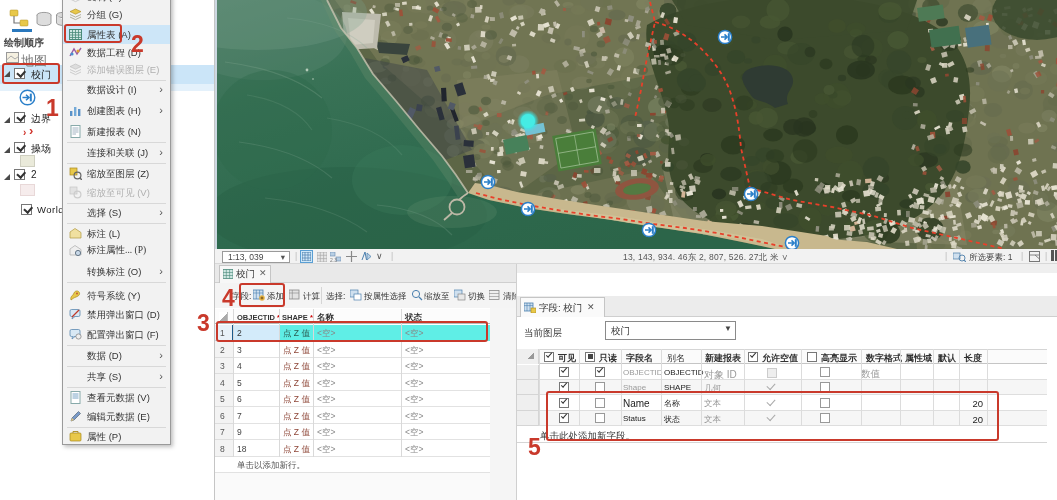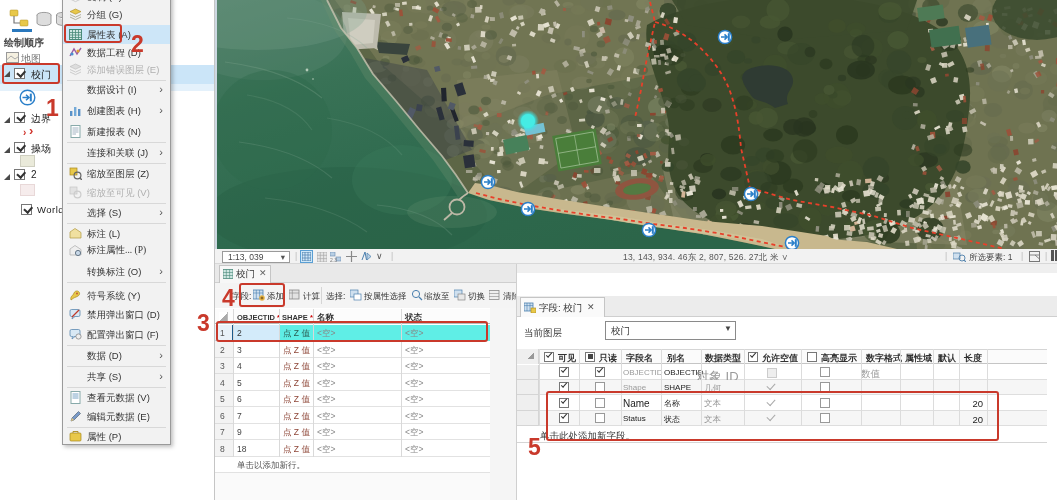--- a/index.html
+++ b/index.html
@@ -33,21 +33,21 @@
     <ellipse cx="55" cy="7" rx="6.5" ry="2.6" fill="#ddd" stroke="#888" stroke-width="0.8"></ellipse>
     <path d="M48.5 7 L48.5 15 A6.5 2.6 0 0 0 60 16.5" fill="#ddd" stroke="#888" stroke-width="0.8"></path>
   </svg>
   <div class="abs" style="left:12px;top:29px;width:20px;height:3px;background:#2a78bd"></div>
   <div class="abs" style="left:4px;top:36px;font-size:10px;font-weight:bold;color:#4a4a4a">绘制顺序</div>
 
   <svg class="abs" style="left:6px;top:52px" width="13" height="11" viewBox="0 0 13 11">
     <rect x="0.5" y="0.5" width="12" height="10" fill="#f5f0e0" stroke="#999"></rect>
     <path d="M0.5 8 L5 4 L9 7 L12.5 4.5" stroke="#aaa" fill="none"></path>
   </svg>
-  <div class="abs" style="left:21px;top:52px;font-size:10px;color:#777">地图</div>
+  <div class="abs" style="left:21px;top:52px;font-size:13px;color:#777">地图</div>
   <div class="abs" style="left:4px;top:71px;width:0;height:0;border-left:6px solid transparent;border-bottom:6px solid #4a4a4a"></div>
   <div class="cb ck" style="left:14px;top:68px"></div>
   <div class="abs" style="left:31px;top:68px;font-size:10px;color:#222">校门</div>
 
   <svg class="abs" style="left:19px;top:89px" width="17" height="17" viewBox="0 0 17 17">
     <circle cx="8.5" cy="8.5" r="7.3" fill="#fff" stroke="#2a7fc9" stroke-width="1.4"></circle>
     <path d="M3.5 8.5 L9.5 8.5 M7 5.8 L10 8.5 L7 11.2" stroke="#2a7fc9" stroke-width="1.5" fill="none"></path>
     <rect x="10.8" y="4.6" width="2" height="7.8" fill="#2a7fc9"></rect>
   </svg>
   <div class="abs" style="left:4px;top:117px;width:0;height:0;border-left:6px solid transparent;border-bottom:6px solid #4a4a4a"></div>
@@ -1842,43 +1842,43 @@
 <div class="abs" style="left:10px;top:88px;width:7px;height:7px;background:linear-gradient(135deg,transparent 52%,#999 53%)"></div>
 <div class="abs" style="left:27px;top:87.5px;width:10px;height:10px;border:1px solid #777;background:#fff">
       <div style="position:absolute;left:1px;top:0px;width:6px;height:3px;border-left:1.8px solid #333;border-bottom:1.8px solid #333;transform:rotate(-48deg)"></div>
     </div>
 <div class="abs" style="left:41px;top:88px;font-weight:bold;font-size:9px">可见</div>
 <div class="abs" style="left:68px;top:87.5px;width:10px;height:10px;border:1px solid #777;background:#fff">
       <div style="position:absolute;left:1.5px;top:1.5px;width:5px;height:5px;background:#444"></div>
     </div>
 <div class="abs" style="left:82px;top:88px;font-weight:bold;font-size:9px">只读</div>
 <div class="abs" style="left:109px;top:88px;font-weight:bold;font-size:9px">字段名</div>
-<div class="abs" style="left:150px;top:88px;font-weight:bold;font-size:9px">别名</div>
-<div class="abs" style="left:188px;top:88px;font-weight:bold;font-size:9px">数据类型</div>
+<div class="abs" style="left:150px;top:88px;font-weight:normal;font-size:9px">别名</div>
+<div class="abs" style="left:188px;top:88px;font-weight:bold;font-size:9px">新建报表</div>
 <div class="abs" style="left:231px;top:87.5px;width:10px;height:10px;border:1px solid #777;background:#fff">
       <div style="position:absolute;left:1px;top:0px;width:6px;height:3px;border-left:1.8px solid #333;border-bottom:1.8px solid #333;transform:rotate(-48deg)"></div>
     </div>
 <div class="abs" style="left:245px;top:88px;font-weight:bold;font-size:9px">允许空值</div>
 <div class="abs" style="left:290px;top:87.5px;width:10px;height:10px;border:1px solid #777;background:#fff"></div>
 <div class="abs" style="left:304px;top:88px;font-weight:bold;font-size:9px">高亮显示</div>
 <div class="abs" style="left:349px;top:88px;font-weight:bold;font-size:9px">数字格式</div>
 <div class="abs" style="left:388px;top:88px;font-weight:bold;font-size:9px">属性域</div>
 <div class="abs" style="left:421px;top:88px;font-weight:bold;font-size:9px">默认</div>
 <div class="abs" style="left:447px;top:88px;font-weight:bold;font-size:9px">长度</div>
 <div class="abs" style="left:22px;top:100.5px;width:508px;height:15.4px;background:#ffffff;border-bottom:1px solid #dedede"></div>
 <div class="abs" style="left:0;top:100.5px;width:22px;height:15.4px;background:#efefef;border-bottom:1px solid #d5d5d5;border-right:1px solid #d5d5d5"></div>
 <div class="abs" style="left:42px;top:103.0px;width:10px;height:10px;border:1px solid #777;background:#fff">
       <div style="position:absolute;left:1px;top:0;width:6px;height:3px;border-left:1.8px solid #333;border-bottom:1.8px solid #333;transform:rotate(-48deg)"></div>
     </div>
 <div class="abs" style="left:78px;top:103.0px;width:10px;height:10px;border:1px solid #777;background:#fff">
       <div style="position:absolute;left:1px;top:0;width:6px;height:3px;border-left:1.8px solid #333;border-bottom:1.8px solid #333;transform:rotate(-48deg)"></div>
     </div>
 <div class="abs" style="left:106px;top:103.5px;color:#9a9a9a;font-size:8px">OBJECTID</div>
 <div class="abs" style="left:147px;top:103.5px;color:#222;font-size:8px">OBJECTID</div>
-<div class="abs" style="left:179px;top:103.5px;color:#9a9a9a;font-size:13px">对象 ID</div>
+<div class="abs" style="left:187px;top:103.5px;color:#9a9a9a;font-size:10px">对象 ID</div>
 <div class="abs" style="left:250px;top:104.0px;width:10px;height:10px;border:1px solid #ccc;background:#eee"></div>
 <div class="abs" style="left:303px;top:103.0px;width:10px;height:10px;border:1px solid #999;background:#fff"></div>
 <div class="abs" style="left:344px;top:103.5px;color:#9a9a9a">数值</div>
 <div class="abs" style="left:22px;top:115.9px;width:508px;height:15.4px;background:#f6f6f6;border-bottom:1px solid #dedede"></div>
 <div class="abs" style="left:0;top:115.9px;width:22px;height:15.4px;background:#efefef;border-bottom:1px solid #d5d5d5;border-right:1px solid #d5d5d5"></div>
 <div class="abs" style="left:42px;top:118.4px;width:10px;height:10px;border:1px solid #777;background:#fff">
       <div style="position:absolute;left:1px;top:0;width:6px;height:3px;border-left:1.8px solid #333;border-bottom:1.8px solid #333;transform:rotate(-48deg)"></div>
     </div>
 <div class="abs" style="left:78px;top:118.4px;width:10px;height:10px;border:1px solid #999;background:#fff"></div>
 <div class="abs" style="left:106px;top:118.9px;color:#9a9a9a;font-size:8px">Shape</div>

